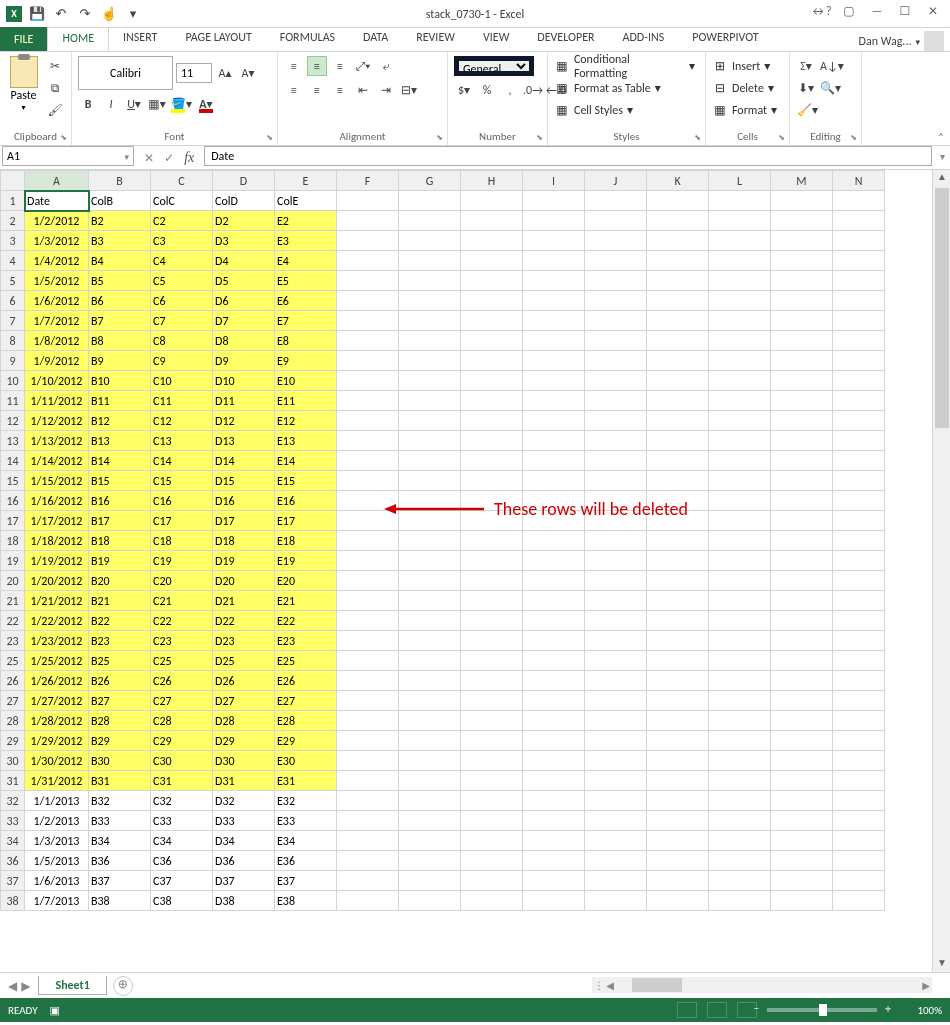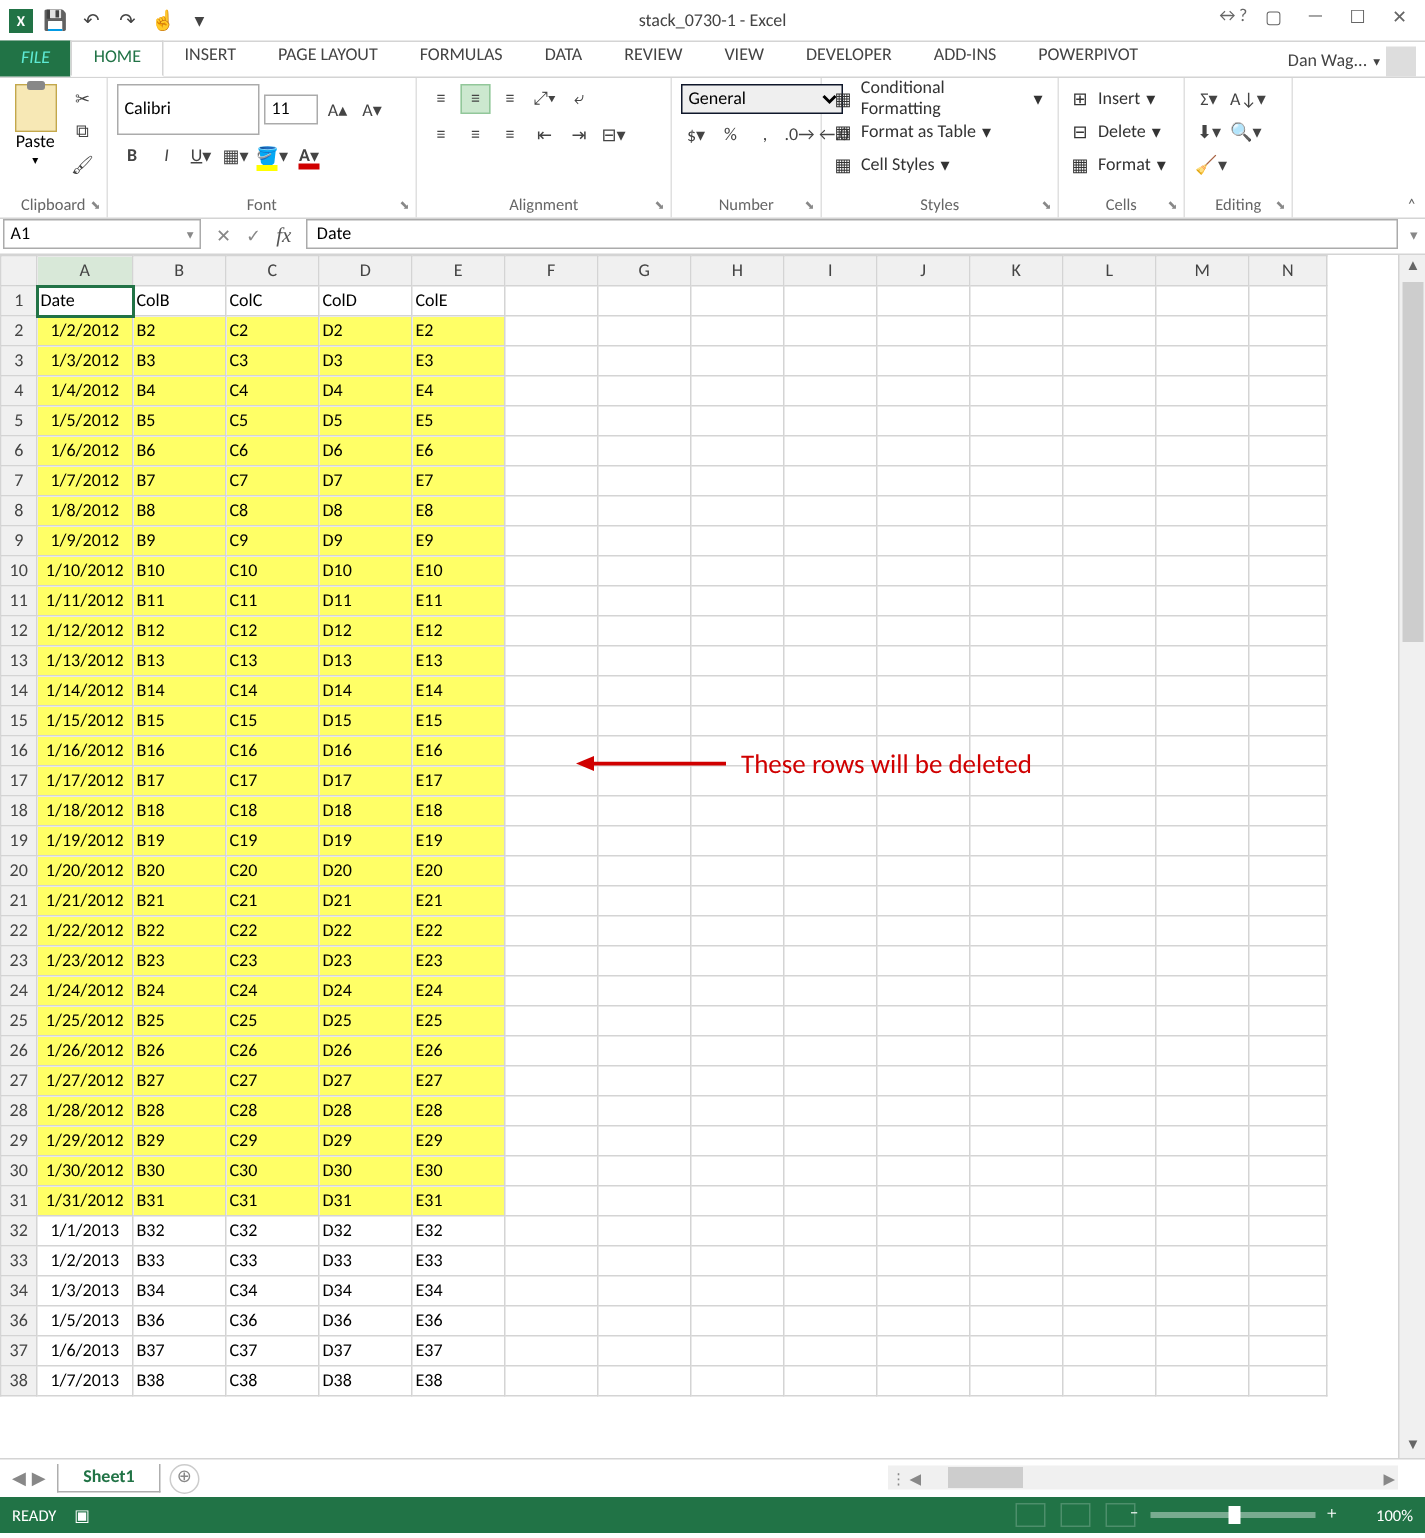--- a/index.html
+++ b/index.html
@@ -6,39 +6,39 @@
   body { width: 950px; height: 1025px; background: #fff; overflow: hidden; font-size: 12px; }
   .titlebar { height: 28px; background: #fff; border-bottom: 1px solid #d4d4d4; display: flex; align-items: center; position: relative; }
   .qat { display: flex; align-items: center; gap: 6px; padding-left: 6px; }
   .xl-icon { width: 16px; height: 16px; background: #217346; color: #fff; font-weight: bold; font-size: 10px; display: flex; align-items: center; justify-content: center; }
   .qat-btn { width: 18px; height: 18px; color: #444; display: flex; align-items: center; justify-content: center; font-size: 13px; }
   .title-center { position: absolute; left: 50%; transform: translateX(-50%); font-size: 12px; color: #444; }
   .title-right { position: absolute; right: 4px; display: flex; align-items: center; gap: 2px; }
   .win-btn { width: 26px; height: 20px; text-align: center; color: #666; font-size: 12px; }
   .tabs { height: 24px; display: flex; align-items: flex-end; background: #fff; border-bottom: 1px solid #d4d4d4; position: relative; }
   .tab { padding: 3px 14px; font-size: 12px; color: #444; text-transform: uppercase; cursor: pointer; }
-  .tab.file { background: #217346; color: #5eead4; padding: 5px 14px; font-style: italic; }
+  .tab.file { background: #217346; color: #fef9c3; padding: 5px 14px; }
   .tab.active { color: #217346; border: 1px solid #d4d4d4; border-bottom: 1px solid #fff; background: #fff; }
   .user-area { position: absolute; right: 6px; top: 3px; display: flex; align-items: center; gap: 4px; font-size: 12px; color: #444; }
   .ribbon { height: 94px; background: #fff; border-bottom: 1px solid #d4d4d4; display: flex; position: relative; }
   .group { border-right: 1px solid #e0e0e0; padding: 4px 6px 2px; display: flex; flex-direction: column; justify-content: space-between; }
   .group-label { text-align: center; font-size: 11px; color: #666; padding-top: 2px; position: relative; }
   .group-label::after { content: "⬊"; font-size: 8px; color: #888; position: absolute; right: -2px; bottom: 1px; }
   .group-body { display: flex; gap: 4px; flex: 1; }
   .vstack { display: flex; flex-direction: column; gap: 2px; }
   .hstack { display: flex; align-items: center; gap: 3px; }
   .paste-btn { display: flex; flex-direction: column; align-items: center; width: 40px; }
   .clipboard-icon { width: 28px; height: 32px; background: linear-gradient(#f7e8b5,#f7e8b5); border: 1px solid #c4a84a; position: relative; }
   .clipboard-icon::before { content: ""; position: absolute; top: -3px; left: 7px; width: 12px; height: 6px; background: #888; border-radius: 2px; }
   .rb-btn { min-width: 20px; height: 20px; display: flex; align-items: center; justify-content: center; color: #444; font-size: 12px; border: 1px solid transparent; }
   .rb-btn.sel { background: #cce8cf; border: 1px solid #92c79a; }
-  .font-name { width: 95px; height: 20px; border: 1px solid #ababab; padding: 16px 4px; font-size: 12px; }
+  .font-name { width: 95px; height: 20px; border: 1px solid #ababab; padding: 16px 4px; font-size: 12px; text-align: center; }
   .font-size { width: 36px; height: 20px; border: 1px solid #ababab; padding: 0 4px; font-size: 12px; }
   .fc-box { width: 14px; height: 4px; }
-  .num-fmt { width: 108px; height: 20px; border: 1px solid #0f172a; font-size: 12px; }
+  .num-fmt { width: 80px; height: 20px; border: 5px solid #0f172a; font-size: 12px; }
   .styles-item, .cells-item, .edit-item { display: flex; align-items: center; gap: 4px; height: 20px; font-size: 12px; color: #333; padding-right: 4px; }
   .mini-icon { width: 16px; height: 16px; display: inline-flex; align-items: center; justify-content: center; font-size: 12px; }
   .collapse-ribbon { position: absolute; right: 6px; bottom: 2px; font-size: 11px; color: #666; }
   .namebox-row { height: 24px; border-bottom: 1px solid #d4d4d4; display: flex; background: #fff; }
   .name-box { width: 132px; height: 20px; border: 1px solid #ababab; margin-left: 2px; padding: 0 4px; font-size: 12px; display: flex; align-items: center; justify-content: space-between; }
   .fx-btns { display: flex; align-items: center; gap: 10px; margin: 0 10px; color: #888; }
   .fx-label { font-style: italic; font-family: "Times New Roman", serif; font-size: 14px; color: #555; }
   .formula-bar { flex: 1; height: 20px; border: 1px solid #ababab; margin-right: 18px; padding: 0 6px; font-size: 12px; display: flex; align-items: center; position: relative; }
   .formula-bar::after { content: "▾"; position: absolute; right: -14px; color: #888; font-size: 10px; }
   .grid-wrap { display: flex; height: 802px; position: relative; }
@@ -656,37 +656,20 @@
             <td class=""></td>
             <td class=""></td>
             <td class=""></td>
             <td class=""></td>
             <td class=""></td>
             <td class=""></td>
             <td class=""></td>
             <td class=""></td>
           </tr>
           <tr>
-            <th class="rowhdr">24</th>
-            <td class="date hl">1/24/2012</td>
-            <td class="txt hl">B24</td>
-            <td class="txt hl">C24</td>
-            <td class="txt hl">D24</td>
-            <td class="txt hl">E24</td>
-            <td class=""></td>
-            <td class=""></td>
-            <td class=""></td>
-            <td class=""></td>
-            <td class=""></td>
-            <td class=""></td>
-            <td class=""></td>
-            <td class=""></td>
-            <td class=""></td>
-          </tr>
-          <tr>
             <th class="rowhdr">25</th>
             <td class="date hl">1/25/2012</td>
             <td class="txt hl">B25</td>
             <td class="txt hl">C25</td>
             <td class="txt hl">D25</td>
             <td class="txt hl">E25</td>
             <td class=""></td>
             <td class=""></td>
             <td class=""></td>
             <td class=""></td>

